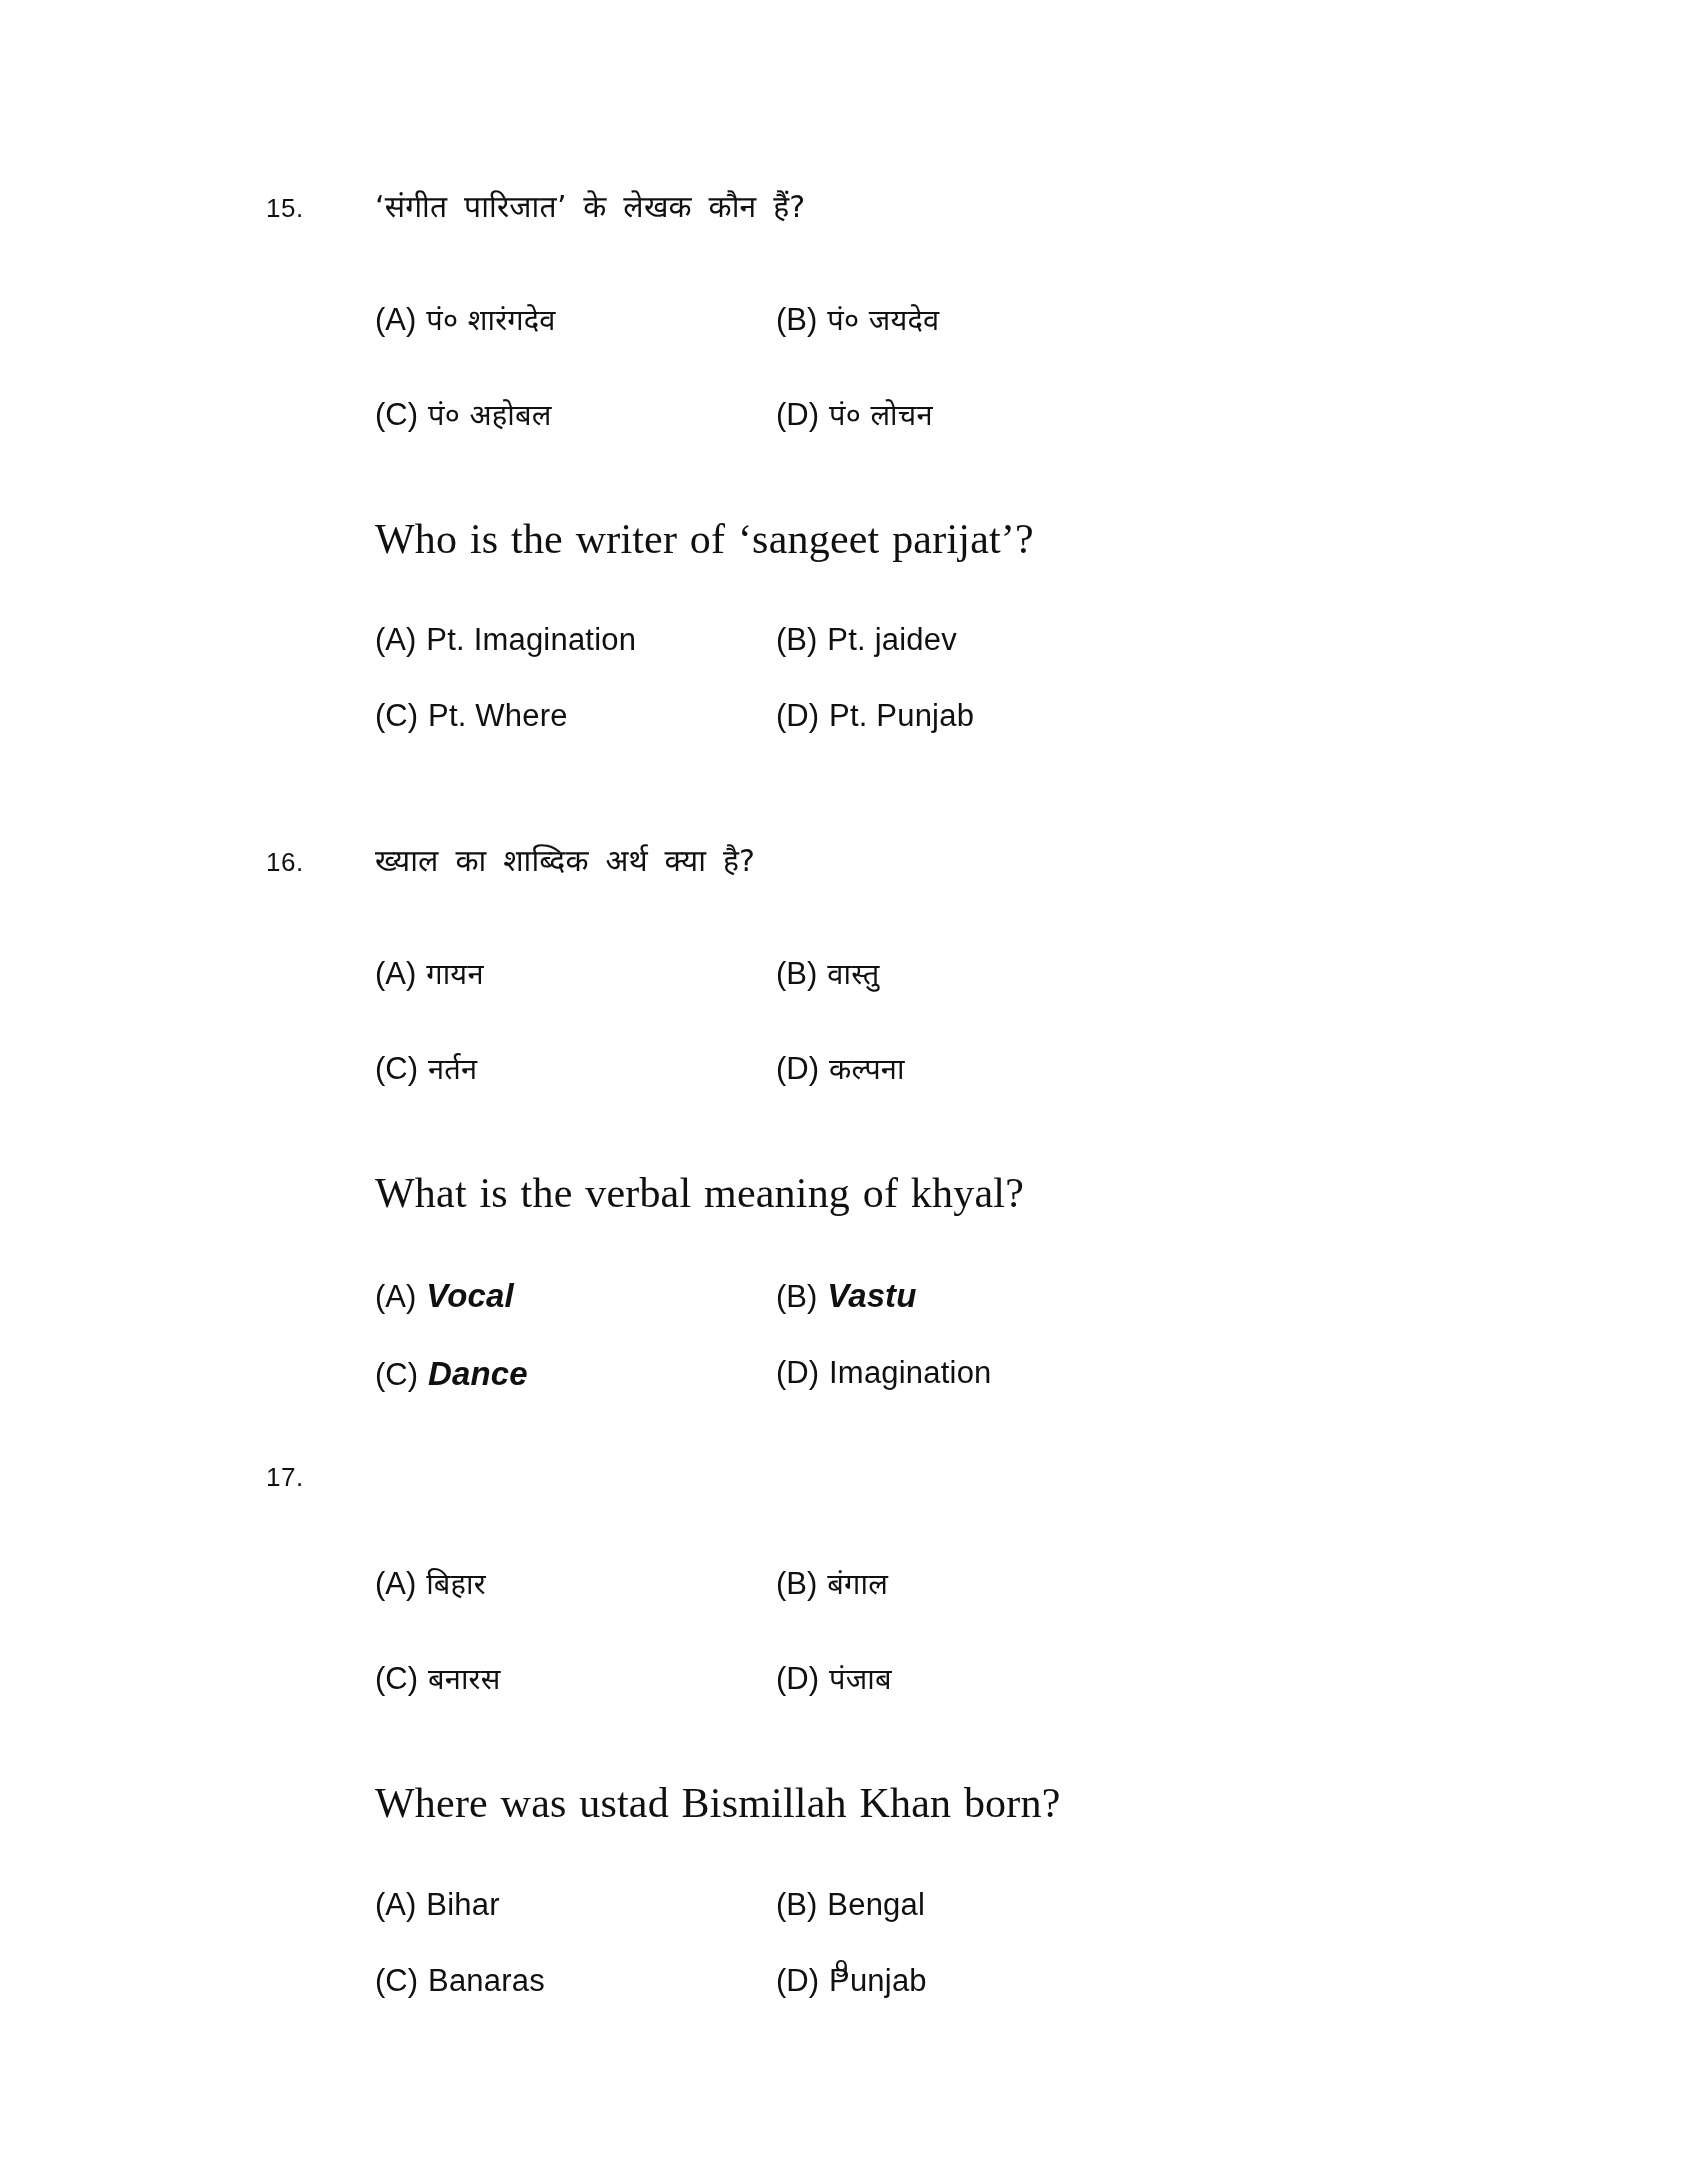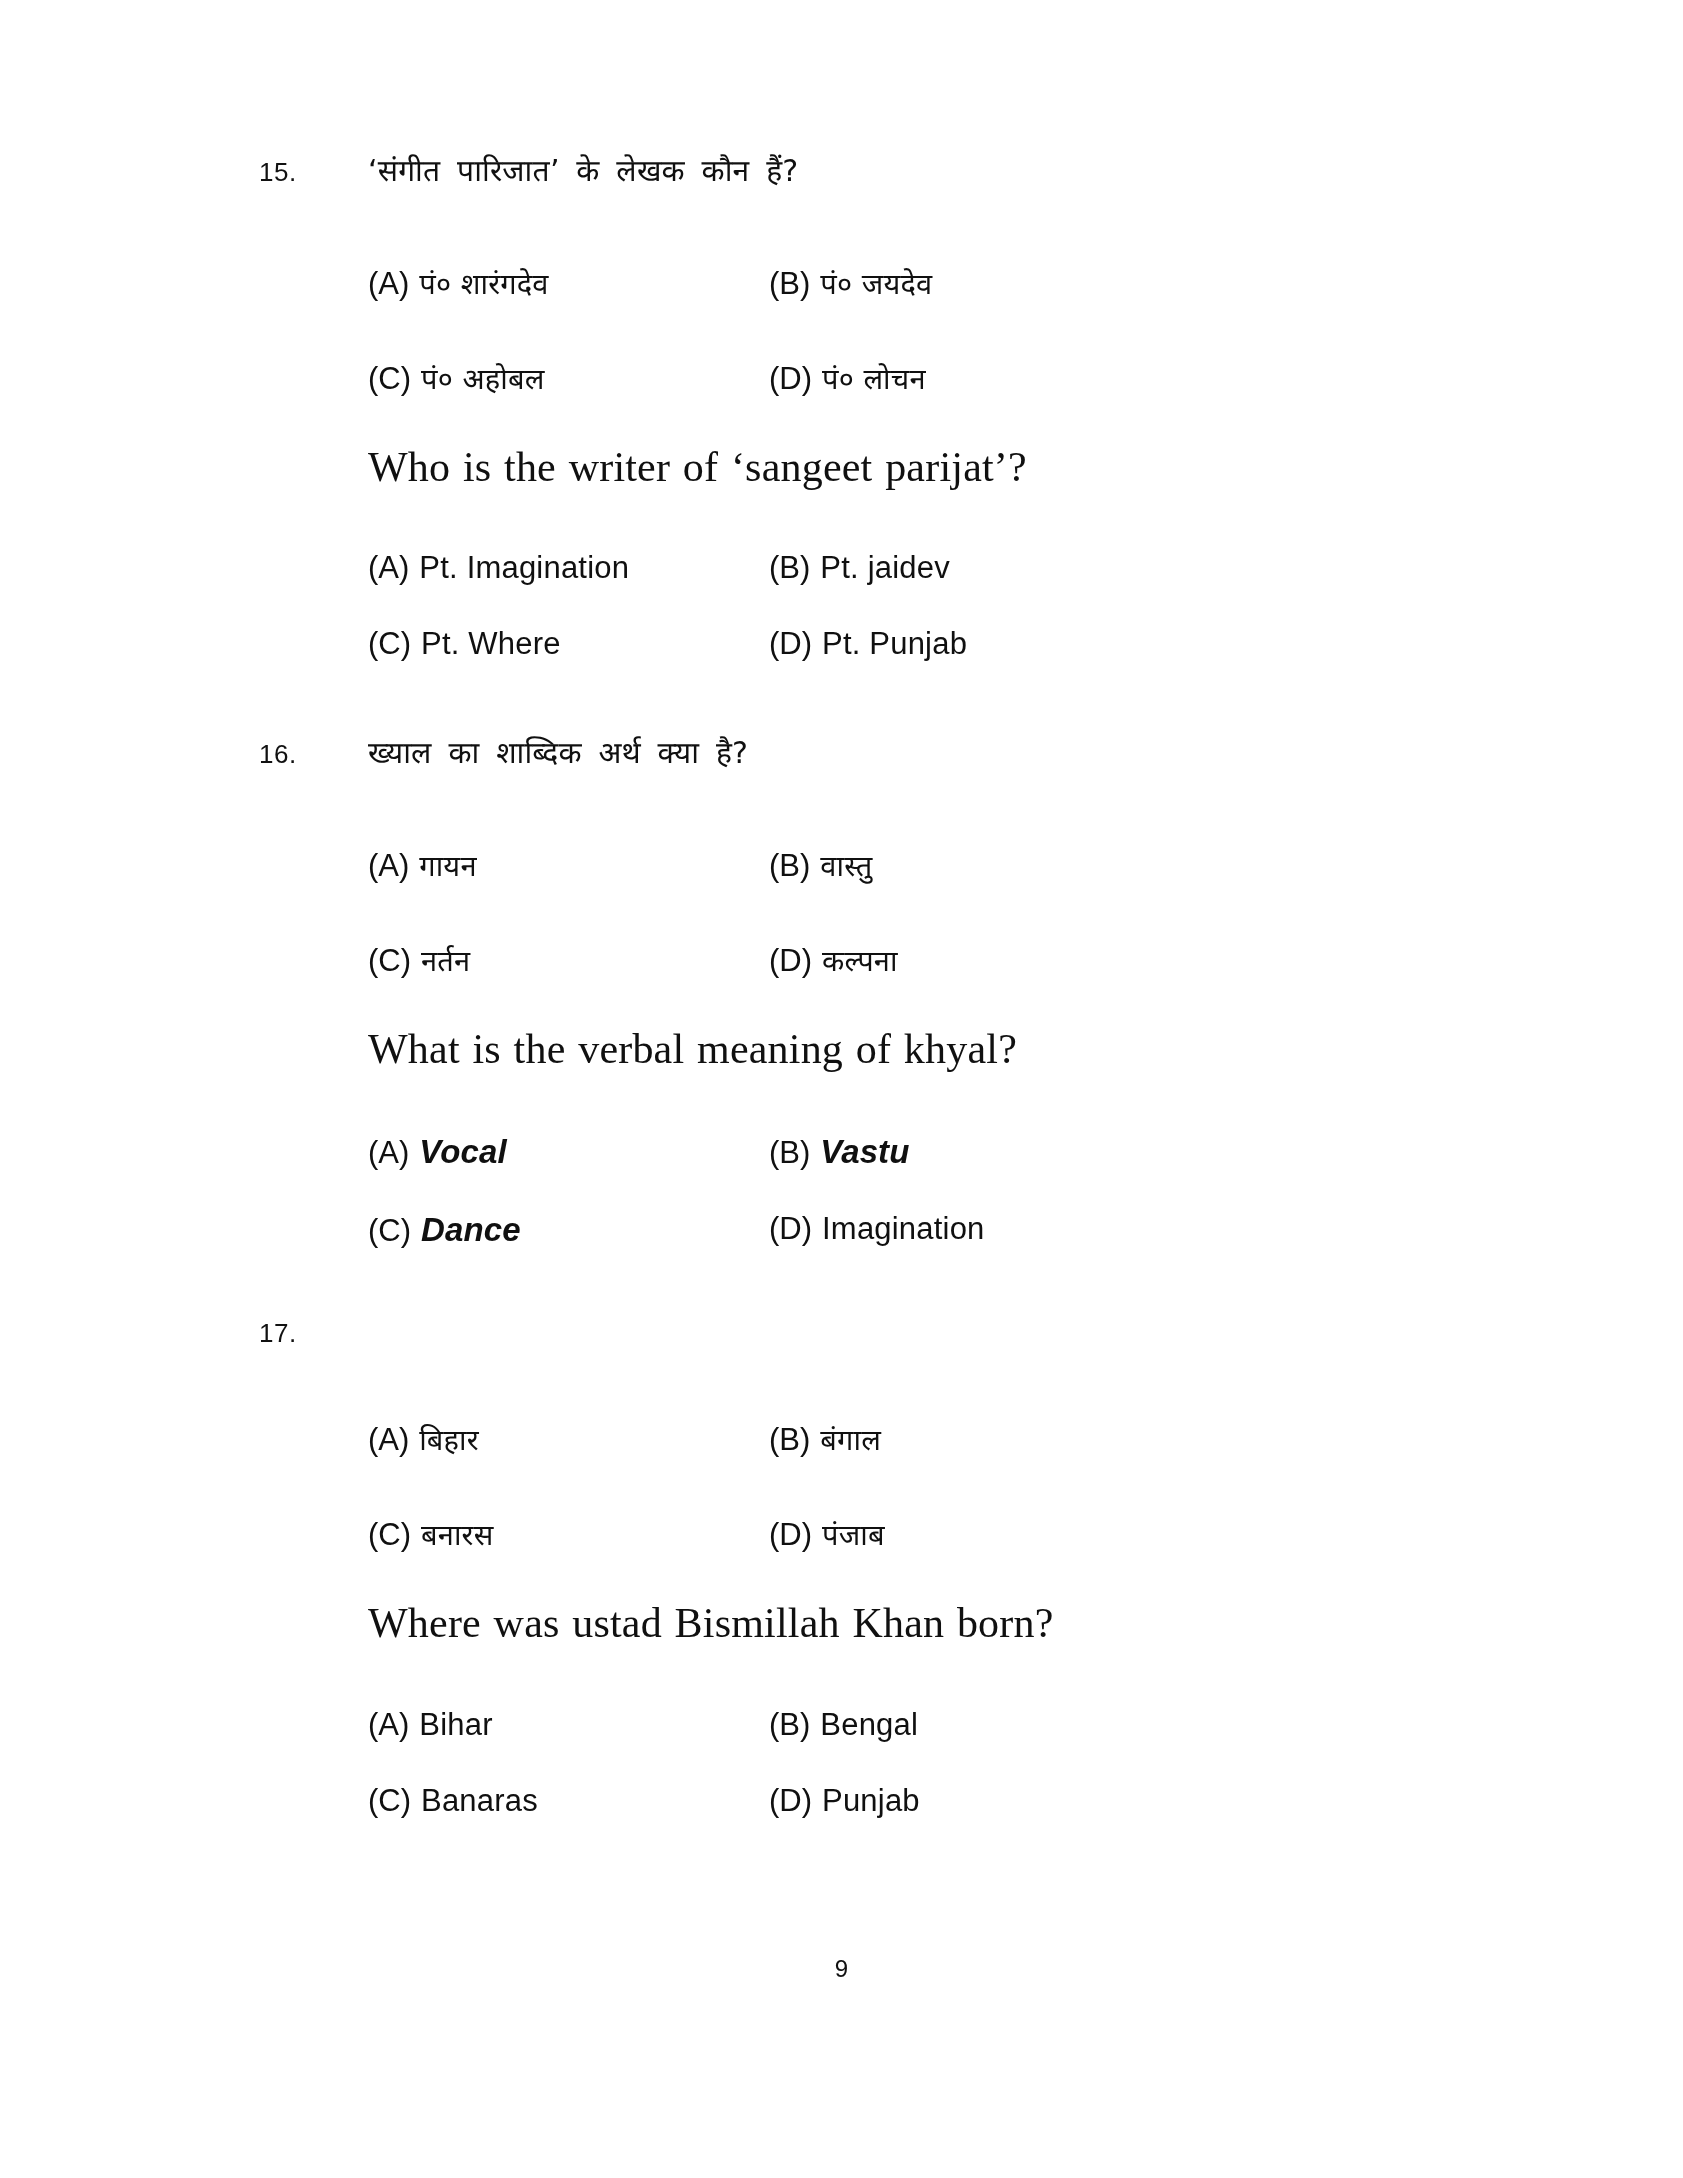--- a/index.html
+++ b/index.html
@@ -29,20 +29,21 @@
     position: absolute;
     left: 0;
     top: 149px;
     width: 1683px;
   }
 
   
   .question-block {
     position: relative;
     width: 1395px;
+    padding-left: 7px;
   }
 
   .q-stem-row {
     position: relative;
     display: flex;
     align-items: baseline;
     padding-left: 259px;
   }
 
   .q-number {
@@ -53,20 +54,21 @@
     color: #111;
     letter-spacing: 0.5px;
   }
 
   .q-text {
     flex: 1 1 auto;
     font-size: 31px;
     line-height: 1.45;
     color: #101010;
     word-spacing: 5px;
+    margin-top: 36px;
   }
 
   .q-text.devanagari {
     font-family: "DejaVu Sans", sans-serif;
     font-size: 30px;
     word-spacing: 7px;
     letter-spacing: 0.2px;
   }
 
   .q-text.latin {

